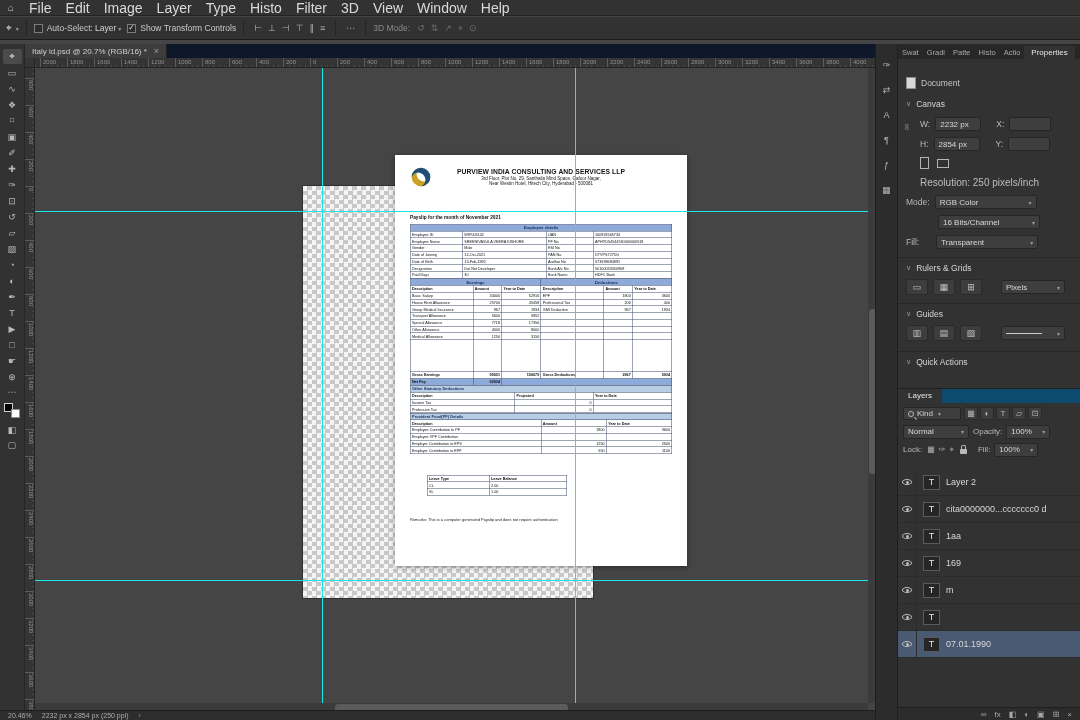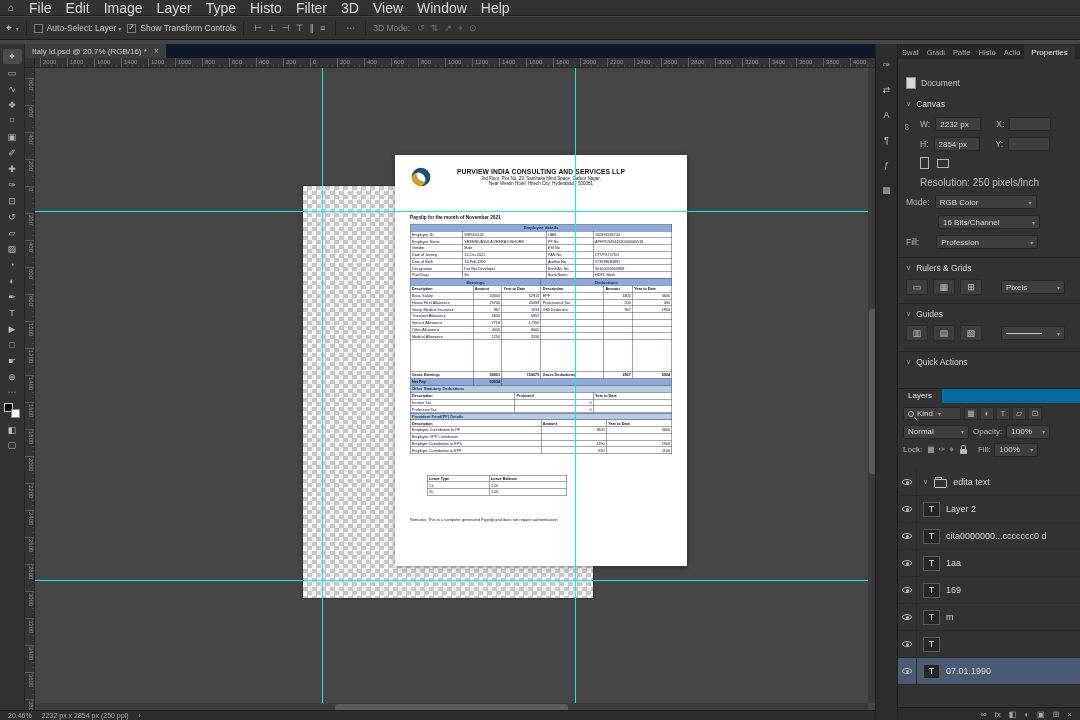--- a/index.html
+++ b/index.html
@@ -122,21 +122,21 @@
   .ibtn{width:22px;height:16px;background:#3d3d3d;border:1px solid #2a2a2a;border-radius:2px;color:#c2c2c2;
         font-size:9px;display:flex;align-items:center;justify-content:center}
   .docicon{width:10px;height:12px;background:#d8d8d8;border:1px solid #8f8f8f;display:inline-block}
   .chain{position:absolute;color:#9f9f9f;font-size:9px;transform:rotate(90deg)}
   .orient-p{width:9px;height:12px;border:1px solid #b5b5b5;display:inline-block}
   .orient-l{width:12px;height:9px;border:1px solid #b5b5b5;display:inline-block}
   .linestyle{display:inline-block;width:36px;height:1px;background:#c9c9c9}
 
   
   .layers{position:absolute;left:0;right:0;top:344px;bottom:0;background:#323232;border-top:1px solid #1f1f1f}
-  .ltabs{position:absolute;left:0;right:0;top:0;height:14px;background:#0369a1;display:flex;font-size:8px;color:#9f9f9f}
+  .ltabs{position:absolute;left:0;right:0;top:0;height:14px;background:#0c4a6e;display:flex;font-size:8px;color:#9f9f9f}
   .ltab{background:#323232;color:#e2e2e2;padding:2px 10px}
   .lfilter{position:absolute;left:0;right:0;top:16px;height:17px;display:flex;align-items:center;gap:3px;padding:0 5px;font-size:8px}
   .kindbox{display:inline-flex;align-items:center;gap:3px;background:#3e3e3e;border:1px solid #262626;
            border-radius:2px;height:13px;padding:0 4px;color:#d0d0d0;width:58px}
   .mag{width:6px;height:6px;border:1px solid #b5b5b5;border-radius:50%;position:relative;flex:none}
   .mag::after{content:"";position:absolute;width:3px;height:1px;background:#b5b5b5;transform:rotate(45deg);left:5px;top:6px}
   .ficon{width:14px;height:13px;background:#3d3d3d;border:1px solid #2a2a2a;display:flex;align-items:center;
          justify-content:center;color:#b9b9b9;font-size:8px}
   .lblend{position:absolute;left:0;right:0;top:34px;height:17px;display:flex;align-items:center;gap:4px;
           padding:0 5px;font-size:8px;color:#b9b9b9}
@@ -670,21 +670,21 @@
       </div>
       <div class="prow" style="top:156px;left:40px">
         <span class="ddl" style="width:102px">
           <span>16 Bits/Channel</span>
             <span class="dar">▾</span>
         </span>
       </div>
       <div class="prow" style="top:176px;left:8px">
         <span class="flabel">Fill:</span>
         <span class="ddl" style="width:102px;margin-left:12px">
-          <span>Profession</span>
+          <span>Transparent</span>
             <span class="dar">▾</span>
         </span>
       </div>
       <div class="pdiv" style="top:198px"></div>
       <div class="sech" style="top:204px;left:8px">
         <span class="chev">∨</span>
         <span>Rulers &amp; Grids</span>
       </div>
       <div class="prow" style="top:220px;left:8px">
         <span class="ibtn">▭</span>
@@ -753,28 +753,20 @@
             <span class="lockicon">⌖</span>
           </span>
         <span class="padlock"></span>
         <span style="margin-left:6px">Fill:</span>
         <span class="ddl" style="width:44px">
           <span>100%</span>
             <span class="dar">▾</span>
         </span>
       </div>
       <div id="layer-rows">
-          <div class="lrow">
-            <span class="eyebox">
-              <span class="eye"></span>
-            </span>
-            <span class="chev">∨</span>
-            <span class="folder"></span>
-            <span class="lname">edita text</span>
-          </div>
           <div class="lrow">
             <span class="eyebox">
               <span class="eye"></span>
             </span>
             <span class="thumb">T</span>
             <span class="lname">Layer 2</span>
           </div>
           <div class="lrow">
             <span class="eyebox">
               <span class="eye"></span>

